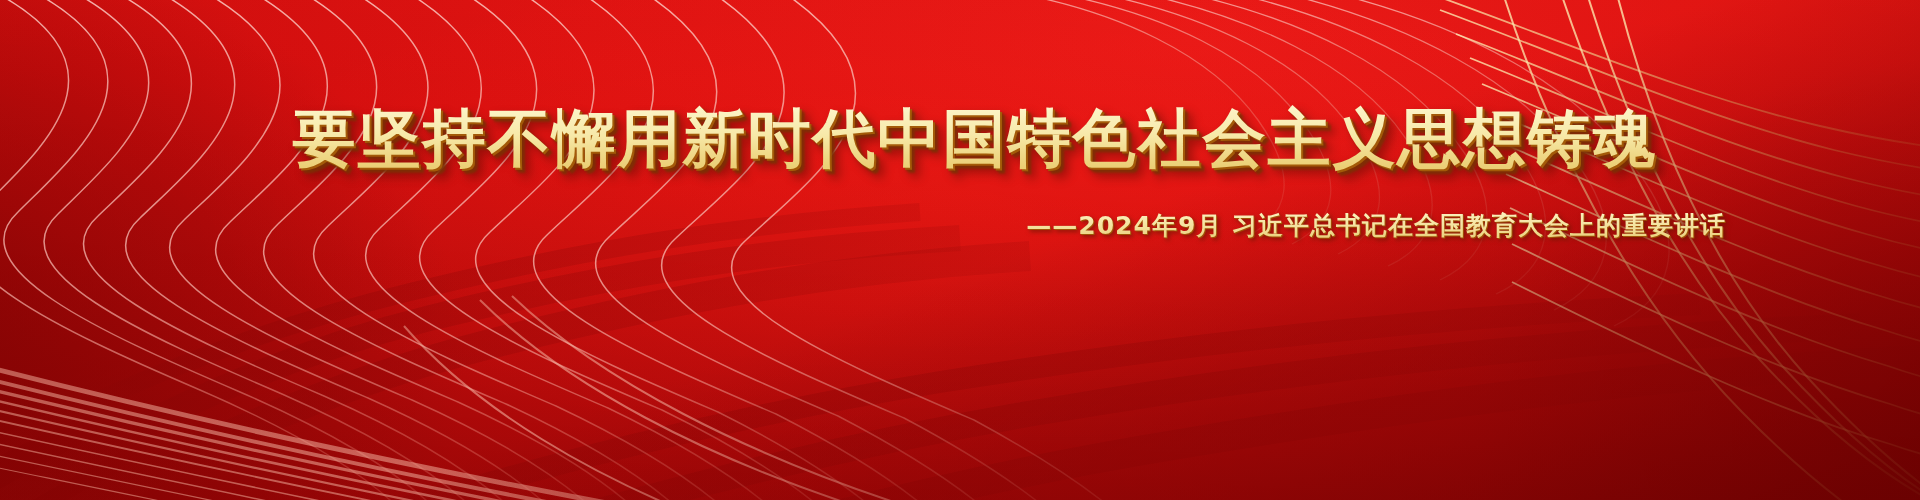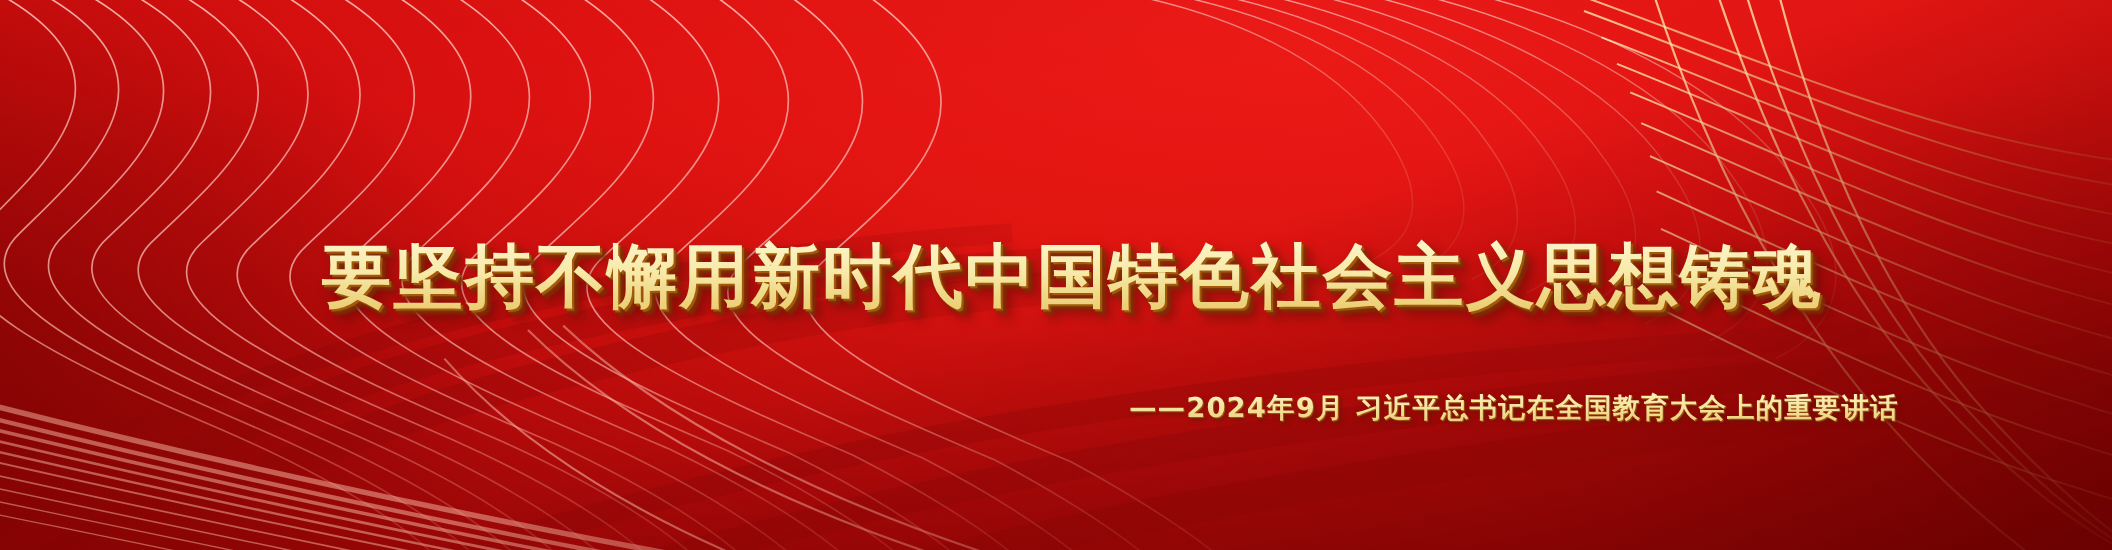--- a/index.html
+++ b/index.html
@@ -31,21 +31,21 @@
   }
   #bg-right-dark{
     background:
       radial-gradient(ellipse 40% 110% at 104% 88%, rgba(110,0,0,0.55) 0%, rgba(0,0,0,0) 70%);
   }
   svg.deco{position:absolute;inset:0;width:1920px;height:500px;pointer-events:none;}
 
   
   #content{
     position:absolute;left:0;top:0;width:1920px;height:500px;
-    display:flex;flex-direction:column;justify-content:center;
+    display:flex;flex-direction:column;justify-content:flex-start;
   }
   #headline{
     margin-top:103px;
     padding:0 150px 0 180px;
     text-align:center;
   }
   .hline{
     display:block;
     font-size:63px;
     line-height:72px;
@@ -57,21 +57,21 @@
     -webkit-text-fill-color:transparent;
     filter:
       drop-shadow(2px 2px 0 #a35a08)
       drop-shadow(3px 3px 1px rgba(120,50,4,0.85))
       drop-shadow(5px 5px 5px rgba(80,10,0,0.45));
     white-space:nowrap;
   }
   #hline-1{text-align:center;}
   #hline-2{text-align:left;padding-left:6px;margin-top:10px;}
   #attribution{
-    margin-top:66px;
+    margin-top:34px;
     padding-right:194px;
     text-align:right;
     font-size:25px;
     line-height:34px;
     font-weight:700;
     letter-spacing:1px;
     color:#f6e6a6;
     background:linear-gradient(180deg,#fdf4c6 0%,#f3e09a 55%,#e7c86d 100%);
     -webkit-background-clip:text;background-clip:text;
     -webkit-text-fill-color:transparent;

